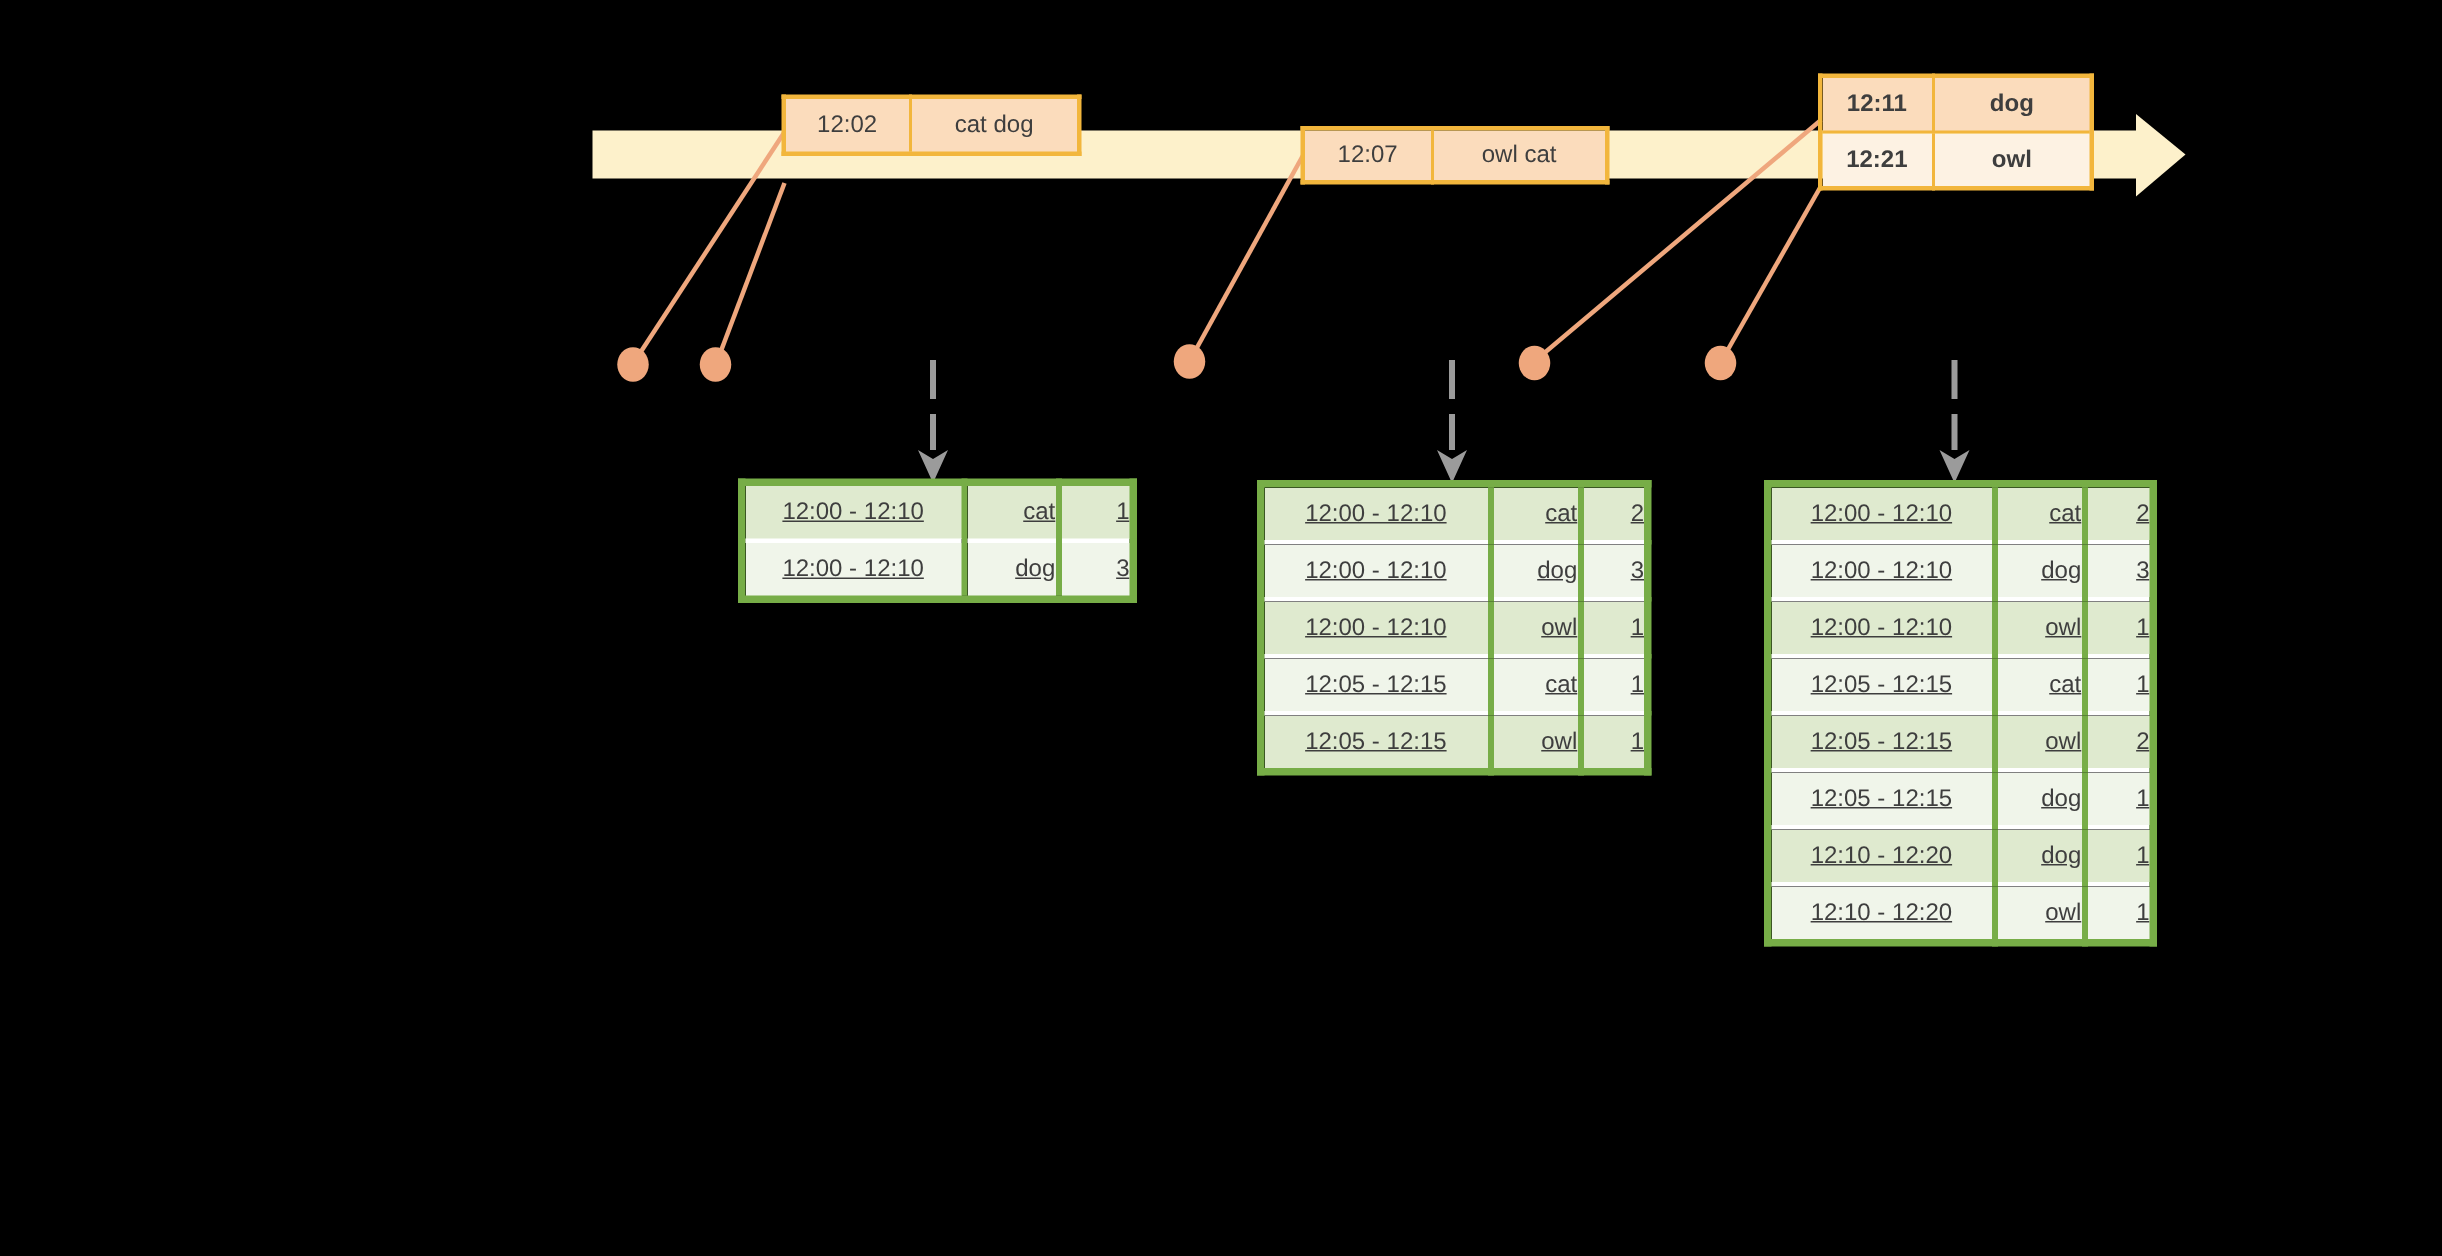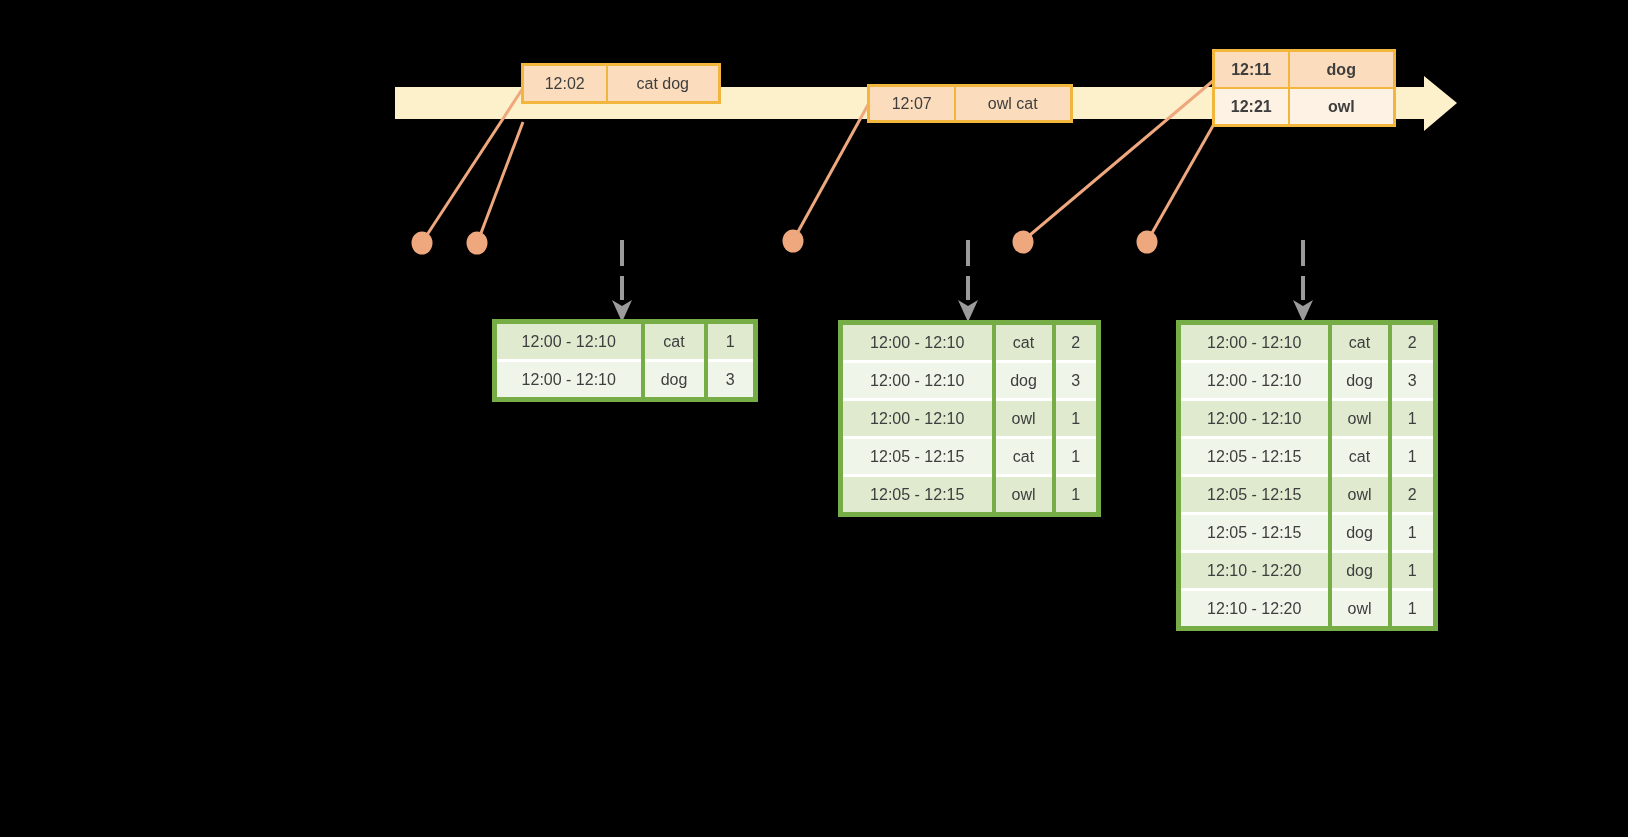--- a/index.html
+++ b/index.html
@@ -16,23 +16,23 @@
   table{position:absolute;border-collapse:collapse;table-layout:fixed;font-size:16px;color:var(--text,#3e3e3e);border-radius:22px;}
   td{padding:0;text-align:center;vertical-align:middle;height:35px;line-height:35px;overflow:hidden;white-space:nowrap;}
 
   
   table.event{border:3px solid var(--event_border,#f2b63c);}
   table.event td{border:2px solid var(--event_border,#f2b63c);}
   table.event tr:nth-child(odd) td{background:var(--event_row_dark,#fbdcbc);}
   table.event tr:nth-child(even) td{background:var(--event_row_light,#fdf2e3);}
 
   
-  table.result{border:5px solid var(--result_border,#77ad47);}
+  table.result{border:5px solid var(--result_border,#77ad47);text-decoration:underline;}
   table.result td{border:3px solid #ffffff;}
-  table.result td + td{border-left:4px solid var(--result_border,#77ad47);}
+  table.result td + td{border-left:4px solid var(--result_border,#77ad47);text-align:right;}
   table.result tr:nth-child(odd) td{background:var(--result_row_dark,#dfeacf);}
   table.result tr:nth-child(even) td{background:var(--result_row_light,#f0f5ea);}
 
   #et1{left:521px;top:63px;width:197px;}
   #et2{left:867px;top:84px;width:203px;}
   #et2 td{height:33px;line-height:33px;margin-left:24px;}
   #et3{left:1212px;top:49px;width:181px;font-weight:bold;}
   #rt1{left:492px;top:319px;width:261px;}
   #rt2{left:838px;top:320px;width:258px;}
   #rt3{left:1176px;top:320px;width:257px;}

